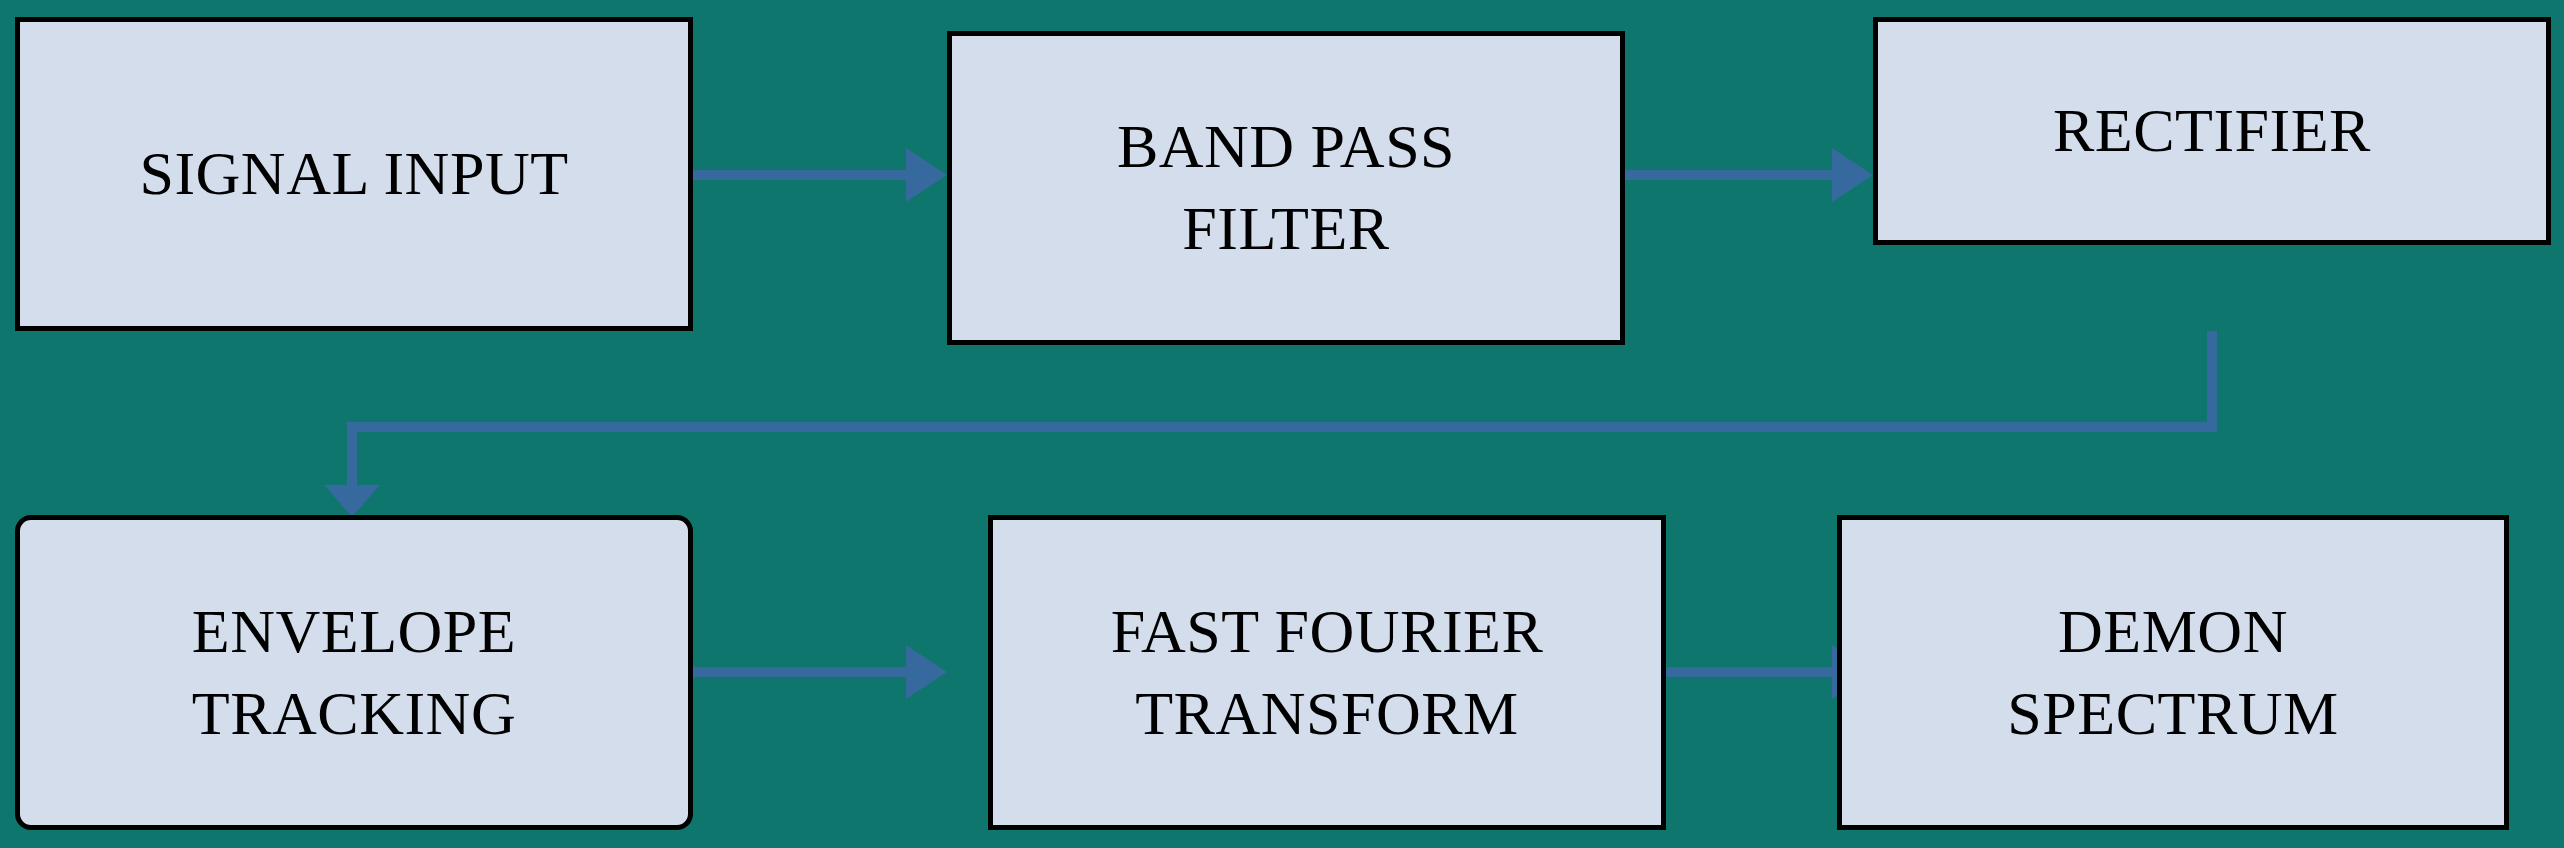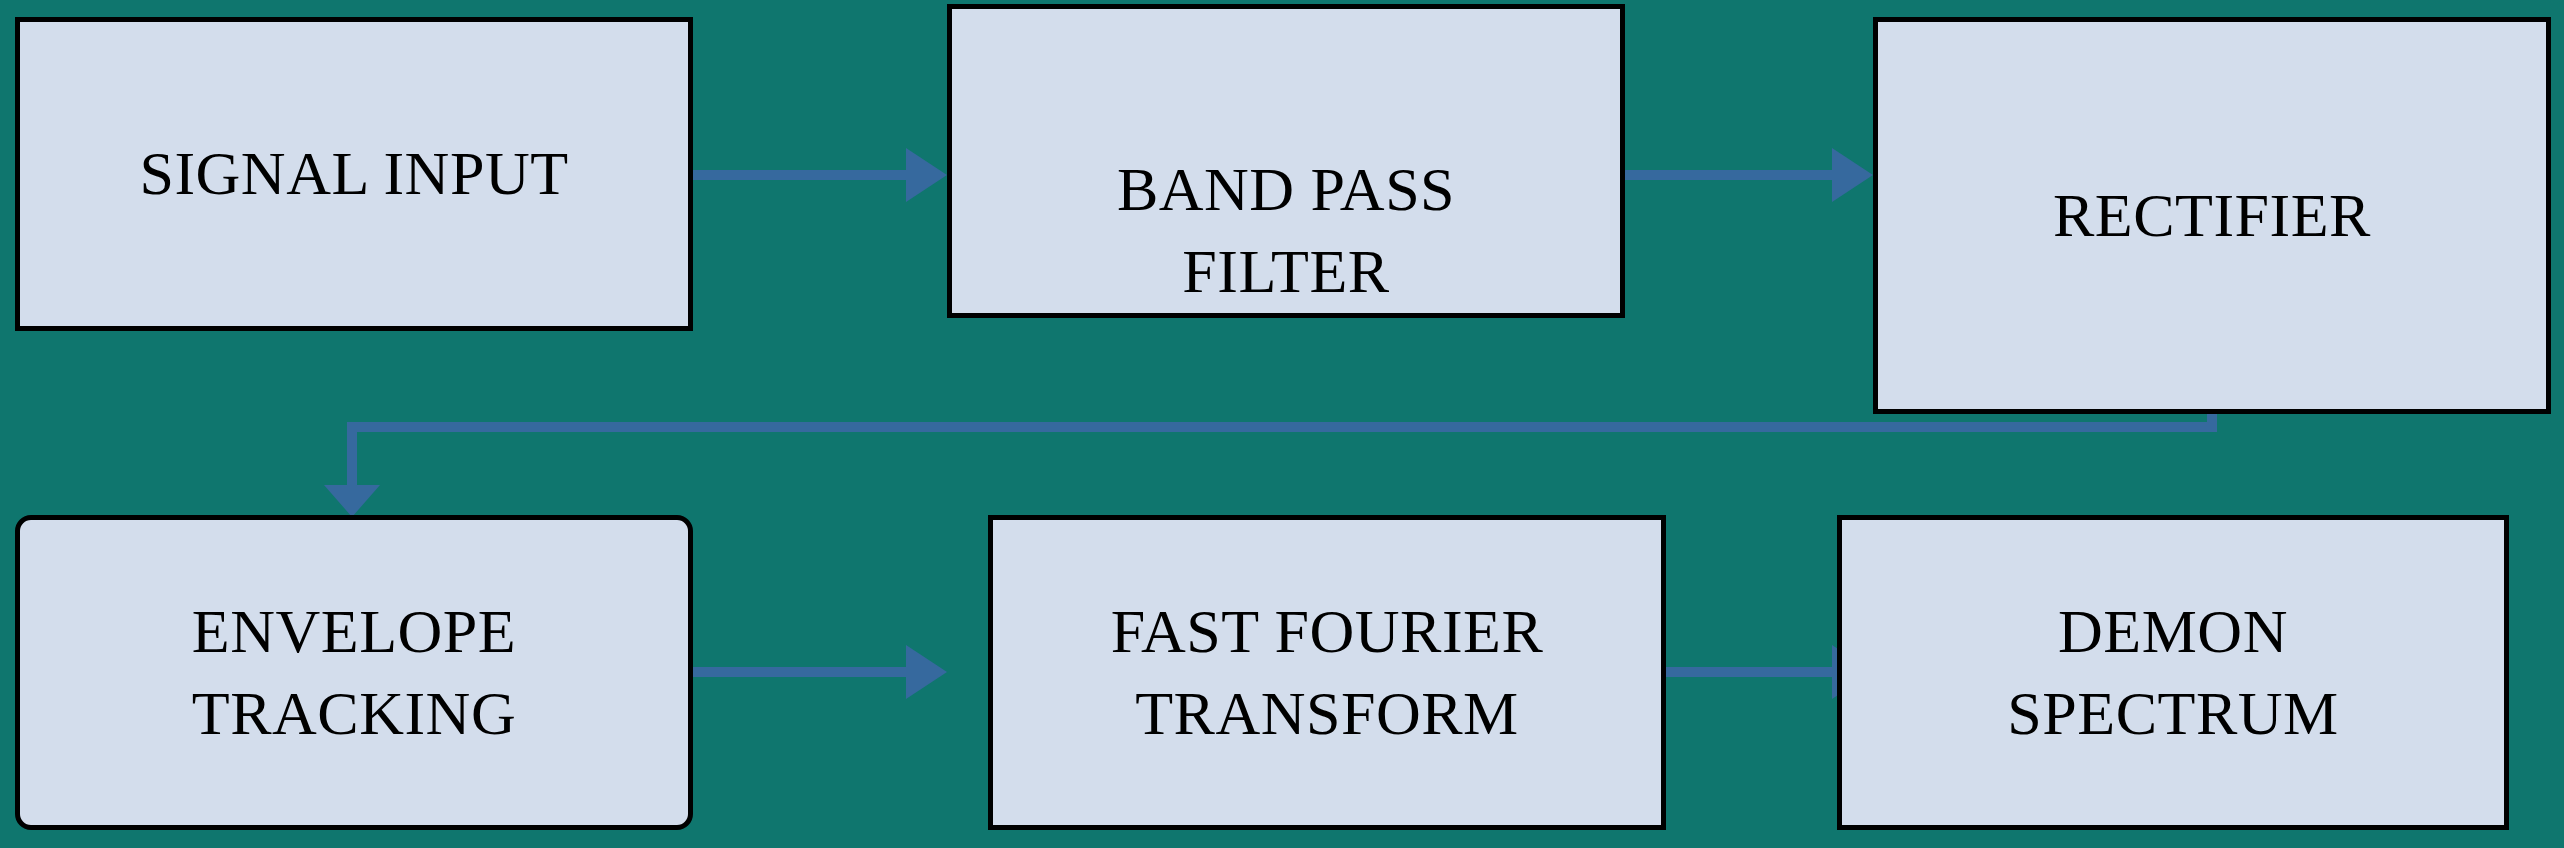--- a/index.html
+++ b/index.html
@@ -33,22 +33,22 @@
     font-family: "Liberation Serif", "DejaVu Serif", serif;
     font-size: 62px;
     line-height: 1.32;
     color: #000000;
     letter-spacing: 0.5px;
     white-space: pre-line;
     font-weight: 400;
   }
   
   #block-signal-input   { left: 15px;   top: 17px;  width: 678px; height: 314px; }
-  #block-band-pass      { left: 947px;  top: 4px;  width: 678px; height: 314px; justify-content: flex-end; }
-  #block-rectifier      { left: 1873px; top: 17px;  width: 678px; height: 397px; }
+  #block-band-pass      { left: 947px;  top: 31px;  width: 678px; height: 314px; }
+  #block-rectifier      { left: 1873px; top: 17px;  width: 678px; height: 228px; }
   #block-envelope       { left: 15px;   top: 515px; width: 678px; height: 315px; border-radius: 16px; }
   #block-fft            { left: 988px;  top: 515px; width: 678px; height: 315px; }
   #block-demon          { left: 1837px; top: 515px; width: 672px; height: 315px; }
 
   #connector-layer {
     position: absolute;
     left: 0;
     top: 0;
     width: 2564px;
     height: 848px;

